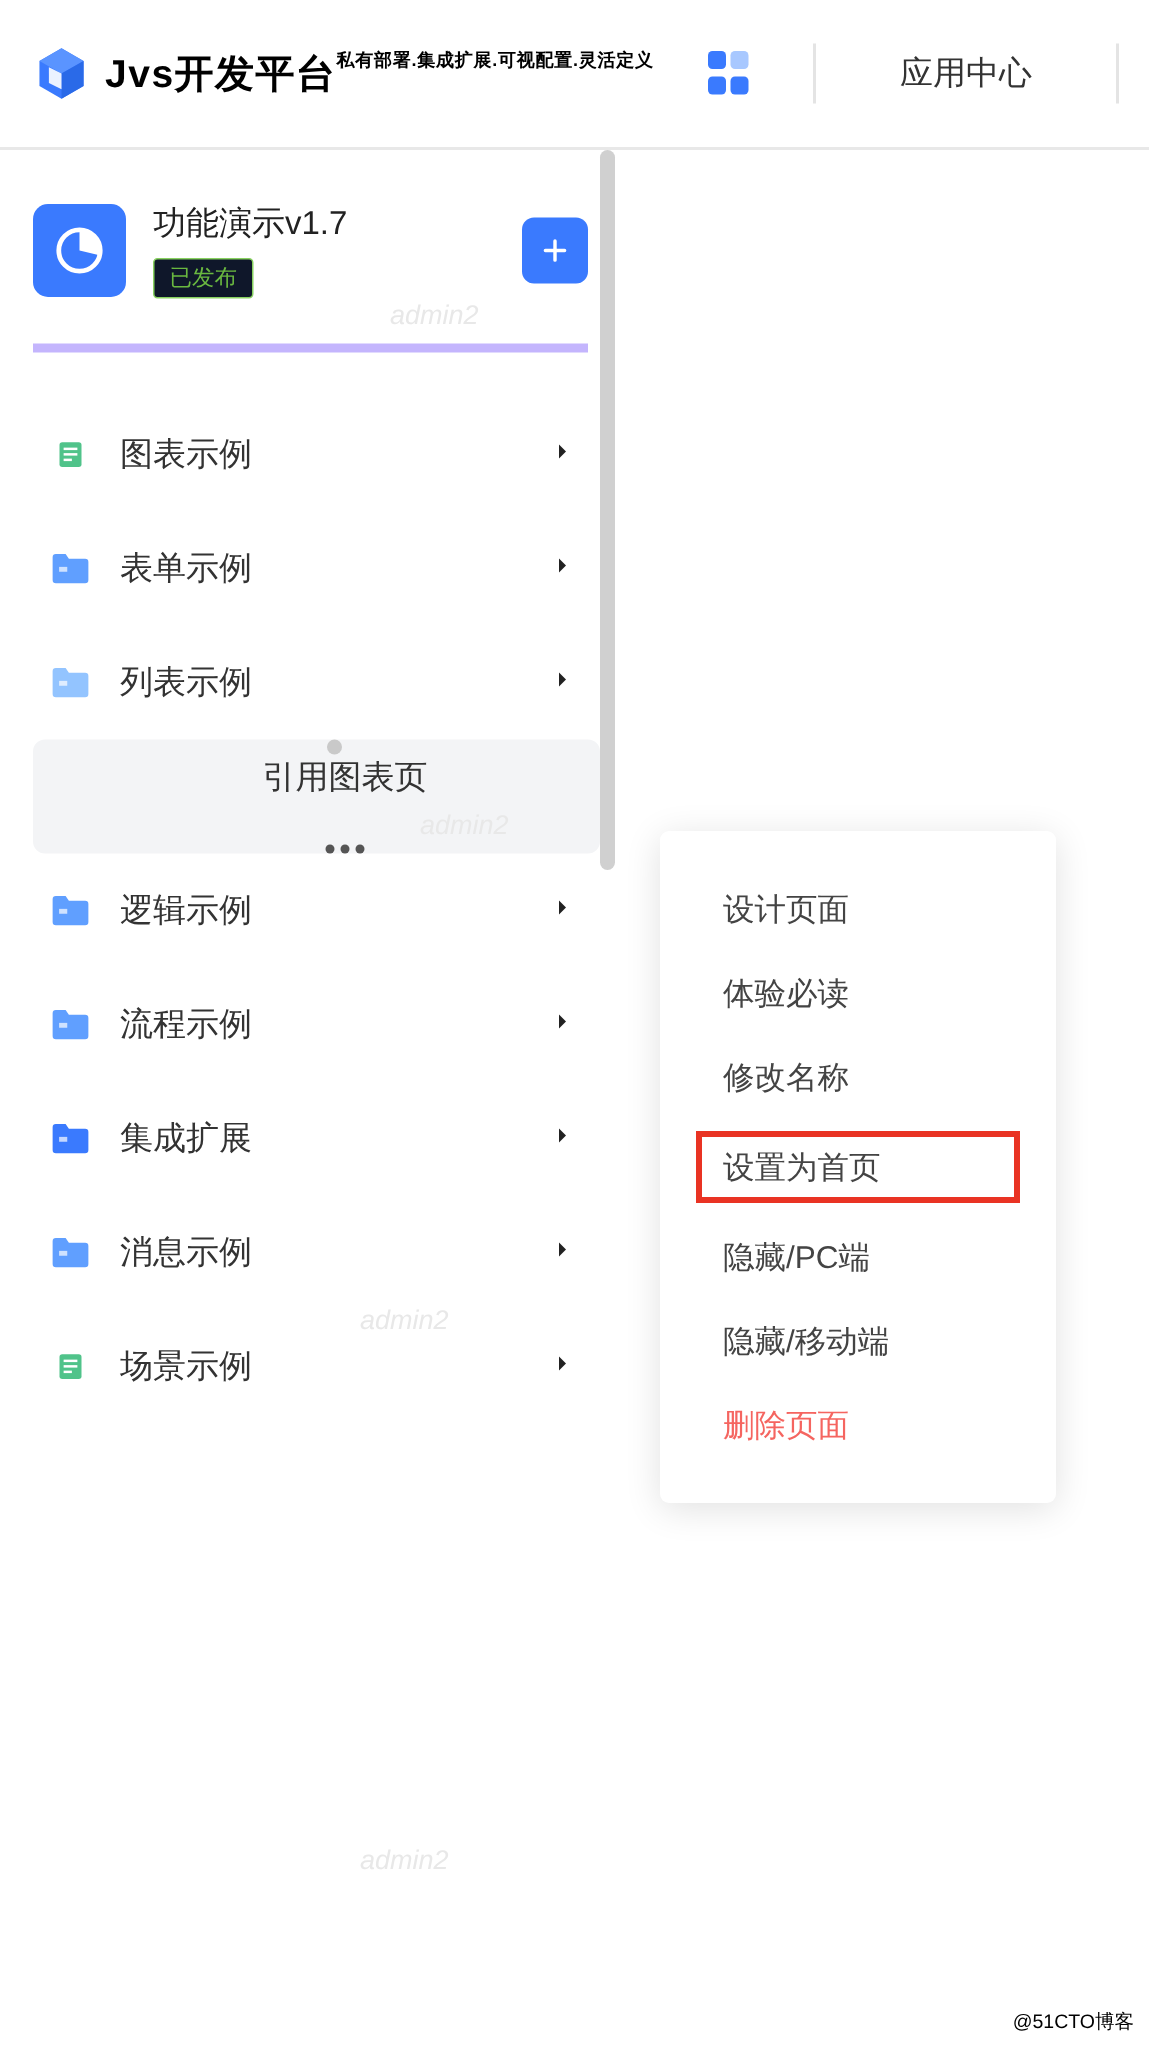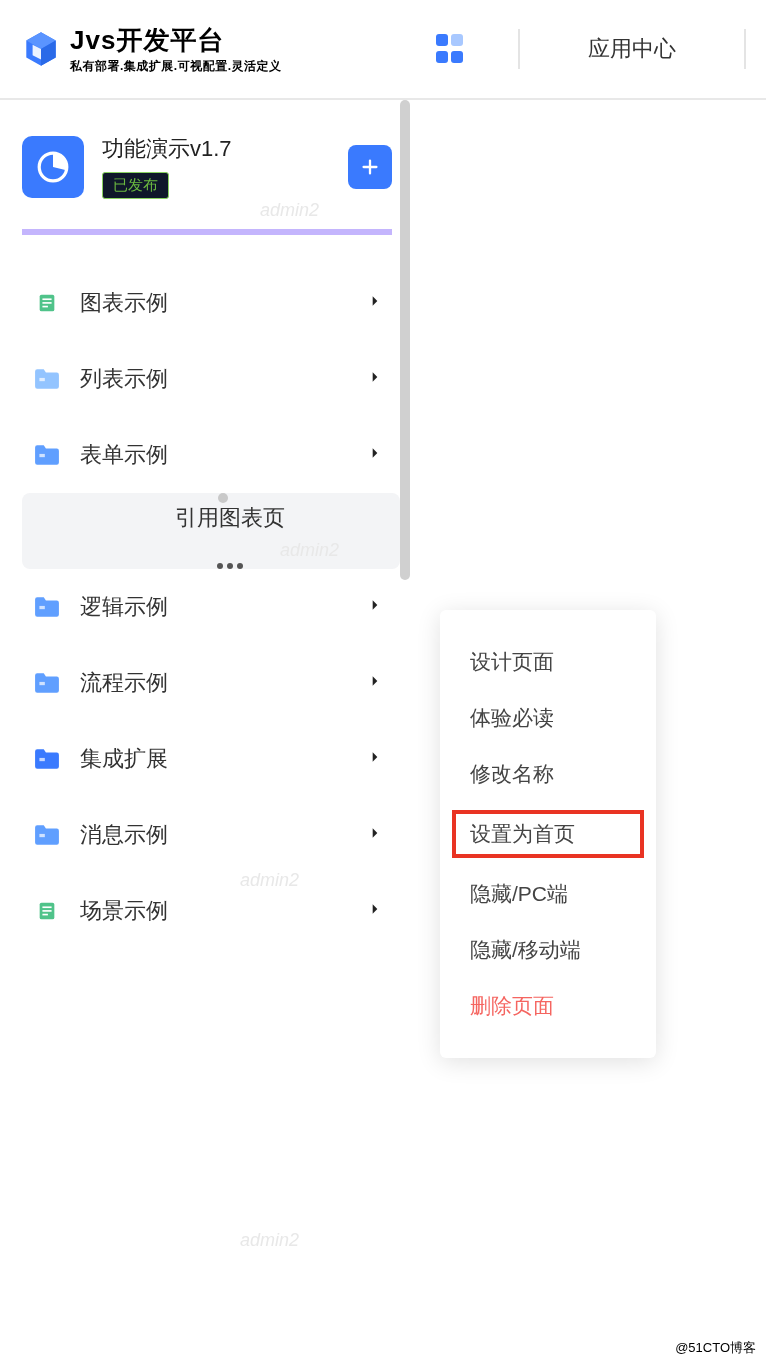--- a/index.html
+++ b/index.html
@@ -1,23 +1,23 @@
 <!DOCTYPE html>
 <html><head>
   <meta charset="utf-8">
   <style>
     * { margin: 0; padding: 0; box-sizing: border-box; font-family: -apple-system, BlinkMacSystemFont, "PingFang SC", "Microsoft YaHei", sans-serif; }
     body { background: #fff; width: 766px; height: 1363px; position: relative; overflow: hidden; }
     .header { display: flex; align-items: center; height: 100px; border-bottom: 2px solid #e8e8e8; padding: 0 20px; }
     .logo-wrap { display: flex; align-items: center; gap: 8px; }
     .logo-icon { width: 42px; height: 42px; }
-    .logo-text { display: flex; flex-direction: column; }
+    .logo-text { display: flex; flex-direction: row; }
     .logo-title { font-size: 26px; font-weight: 700; color: #000; letter-spacing: 1px; }
     .logo-sub { font-size: 12px; color: #000; font-weight: 600; letter-spacing: 0.5px; }
-    .header-mid { margin-left: auto; display: flex; align-items: center; gap: 52px; }
+    .header-mid { margin-left: auto; display: flex; align-items: center; gap: 40px; }
     .grid-icon { width: 30px; height: 30px; display: flex; flex-wrap: wrap; gap: 3px; cursor: pointer; }
     .grid-icon span { width: 12px; height: 12px; border-radius: 3px; }
     .divider-v { width: 2px; height: 40px; background: #e4e4e4; }
     .app-center { font-size: 22px; color: #333; cursor: pointer; padding: 0 16px; }
     .main { display: flex; height: calc(100% - 100px); }
     .sidebar { width: 410px; padding: 28px 10px 0 22px; position: relative; }
     .scrollbar { position: absolute; right: 0; top: 0; width: 10px; height: 480px; background: #d0d0d0; border-radius: 6px; }
     .app-card { display: flex; align-items: center; gap: 18px; padding: 6px 0 30px 0; border-bottom: 6px solid #c4b5fd; margin-right: 8px; }
     .app-icon { width: 62px; height: 62px; background: #3a7afe; border-radius: 10px; display: flex; align-items: center; justify-content: center; }
     .app-info { flex: 1; }
@@ -28,21 +28,21 @@
     .tree { margin-top: 30px; }
     .tree-item { display: flex; align-items: center; height: 76px; padding: 0 18px 0 12px; cursor: pointer; border-radius: 8px; }
     .tree-item.selected { background: #f3f4f6; }
     .tree-icon { width: 26px; height: 24px; border-radius: 3px; margin-right: 20px; display:flex; align-items:center; justify-content:center; flex-shrink:0; }
     .tree-label { font-size: 22px; color: #333; flex: 1; }
     .tree-toggle { margin-left: auto; color: #222; }
     .tree-child { padding-left: 56px; flex-direction: column; }
     .dot { width: 10px; height: 10px; background: #c9c9c9; border-radius: 50%; margin-right: 14px; }
     .more-dots { display:flex; gap:4px; }
     .more-dots span { width: 6px; height:6px; background:#555; border-radius:50%; }
-    .context-menu { position: absolute; left: 440px; top: 610px; width: 216px; background: #fff; border-radius: 6px; box-shadow: 0 4px 24px rgba(0,0,0,0.12); padding: 24px 0; }
+    .context-menu { position: absolute; left: 440px; top: 554px; width: 264px; background: #fff; border-radius: 6px; box-shadow: 0 4px 24px rgba(0,0,0,0.12); padding: 24px 12px; }
     .context-menu-item { padding: 14px 30px; font-size: 21px; color: #444; cursor: pointer; }
     .context-menu-item.highlighted { outline: 4px solid #e93323; outline-offset: -8px; margin: 4px 8px; padding: 14px 22px; }
     .context-menu-item.danger { color: #f56560; }
     .watermark { position:absolute; color:#e8e8e8; font-size:18px; font-style:italic; pointer-events:none; user-select:none; }
     .bottom-credit { position:absolute; right:10px; bottom:6px; color:#000000; font-size:13px; }
     .folder-svg { width: 26px; height: 22px; }
   </style>
 </head>
 <body>
 
@@ -104,37 +104,37 @@
             </svg>
           </span>
     <span class="tree-label">图表示例</span>
     <span class="tree-toggle"><svg width="14" height="14" viewBox="0 0 12 12">
               <path d="M4 2 L8 6 L4 10 Z" fill="#222"></path>
             </svg></span>
         </div>
         <div class="tree-item">
     <span class="tree-icon">
             <svg class="folder-svg" viewBox="0 0 24 20">
+              <path d="M1 3 a2 2 0 0 1 2-2 h6 l2 3 h10 a2 2 0 0 1 2 2 v11 a2 2 0 0 1 -2 2 H3 a2 2 0 0 1 -2-2 Z" fill="#609fff"></path>
+              <rect x="5" y="9" width="5" height="3" fill="#fff" opacity="0.7"></rect>
+            </svg>
+          </span>
+    <span class="tree-label">表单示例</span>
+    <span class="tree-toggle"><svg width="14" height="14" viewBox="0 0 12 12">
+              <path d="M4 2 L8 6 L4 10 Z" fill="#222"></path>
+            </svg></span>
+        </div>
+        <div class="tree-item">
+    <span class="tree-icon">
+            <svg class="folder-svg" viewBox="0 0 24 20">
               <path d="M1 3 a2 2 0 0 1 2-2 h6 l2 3 h10 a2 2 0 0 1 2 2 v11 a2 2 0 0 1 -2 2 H3 a2 2 0 0 1 -2-2 Z" fill="#93c4ff"></path>
               <rect x="5" y="9" width="5" height="3" fill="#fff" opacity="0.7"></rect>
             </svg>
           </span>
     <span class="tree-label">列表示例</span>
-    <span class="tree-toggle"><svg width="14" height="14" viewBox="0 0 12 12">
-              <path d="M4 2 L8 6 L4 10 Z" fill="#222"></path>
-            </svg></span>
-        </div>
-        <div class="tree-item">
-    <span class="tree-icon">
-            <svg class="folder-svg" viewBox="0 0 24 20">
-              <path d="M1 3 a2 2 0 0 1 2-2 h6 l2 3 h10 a2 2 0 0 1 2 2 v11 a2 2 0 0 1 -2 2 H3 a2 2 0 0 1 -2-2 Z" fill="#609fff"></path>
-              <rect x="5" y="9" width="5" height="3" fill="#fff" opacity="0.7"></rect>
-            </svg>
-          </span>
-    <span class="tree-label">表单示例</span>
     <span class="tree-toggle"><svg width="14" height="14" viewBox="0 0 12 12">
               <path d="M4 2 L8 6 L4 10 Z" fill="#222"></path>
             </svg></span>
         </div>
         <div class="tree-item tree-child selected">
         <span class="dot"></span>
         <span class="tree-label">引用图表页</span>
         <span class="more-dots">
             <span></span>
             <span></span>

